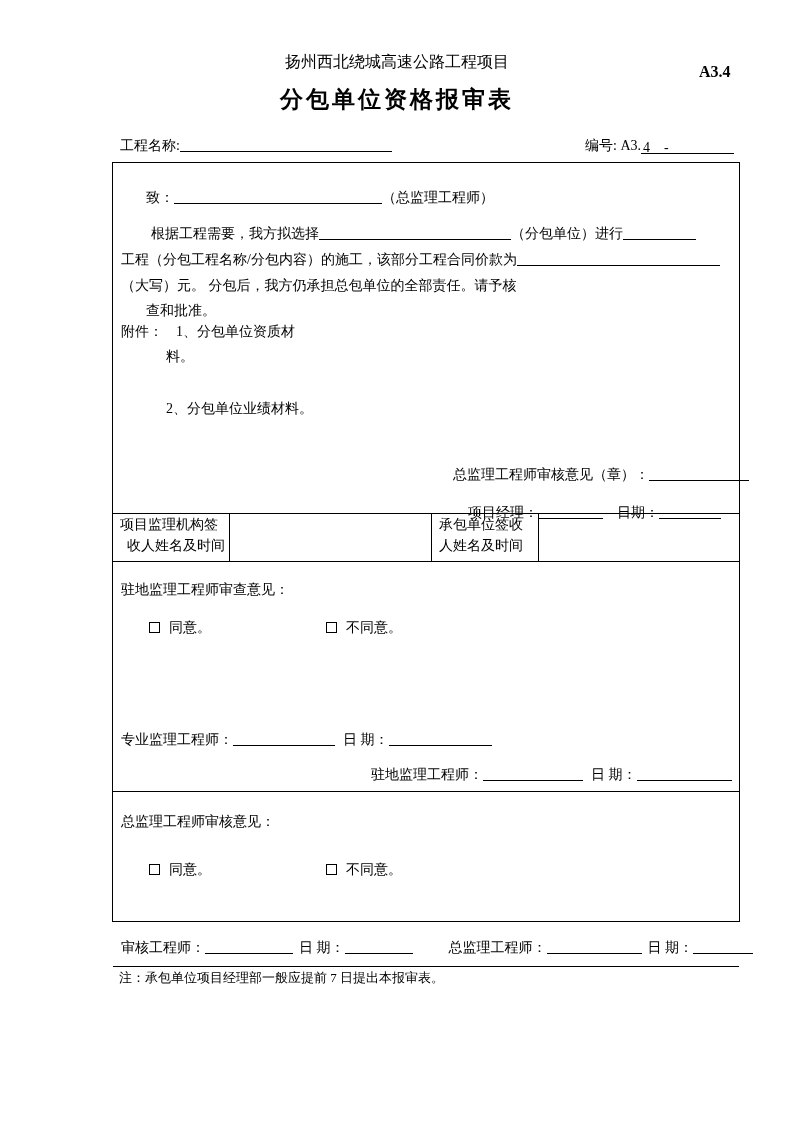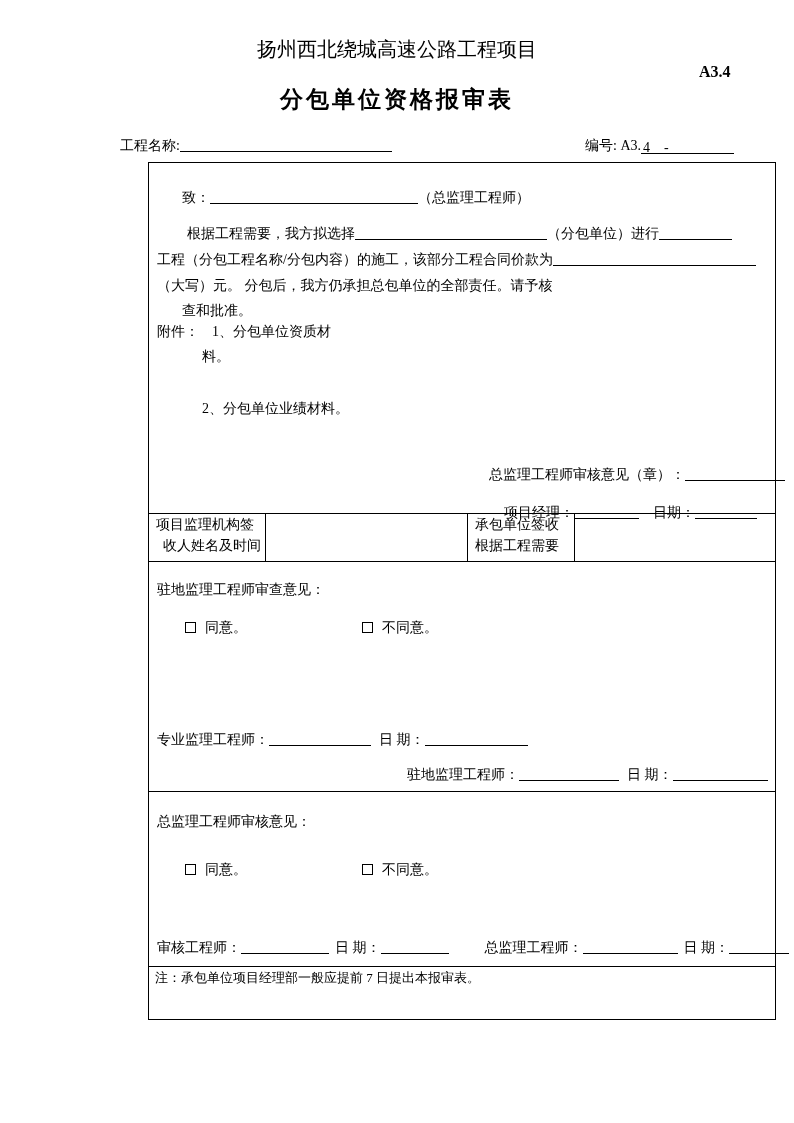--- a/index.html
+++ b/index.html
@@ -4,35 +4,34 @@
 <style>
   * { margin:0; padding:0; box-sizing:border-box; }
   html,body { background:#ffffff; }
   .page {
     position:relative; width:794px; height:1123px; margin:0 auto;
     background:#ffffff; color:#000;
     font-family:"Liberation Serif","DejaVu Serif",serif;
     font-size:14px; overflow:hidden;
   }
   .abs { position:absolute; white-space:nowrap; }
-  .hdr-project { left:0; top:36px; width:100%; text-align:center; font-size:20px; }
+  .hdr-project { left:0; top:52px; width:100%; text-align:center; font-size:16px; }
   .form-code   { left:699px; top:63px; font-size:16px; font-weight:bold; }
   .doc-title   { left:0; top:84px; width:100%; text-align:center; font-size:23px; font-weight:bold; letter-spacing:3px; }
   .blank {
     display:inline-block; border-bottom:1px solid #000; height:15px;
     vertical-align:-2px;
   }
   .cb {
     display:inline-block; width:11px; height:11px; border:1px solid #000;
     vertical-align:-1px; margin-right:9px; background:#fff;
   }
   .table {
-    left:112px; top:162px; width:628px; height:858px;
+    left:112px; top:162px; width:628px; height:760px;
     border:1px solid #000;
-    margin-left:36px;
   }
   .hline { position:absolute; left:0; right:0; height:0; border-top:1px solid #000; z-index:3; }
   .vline { position:absolute; width:0; border-left:1px solid #000; z-index:3; }
   .txt { position:absolute; white-space:nowrap; z-index:2; }
   .note-row { font-size:13px; }
 </style>
 </head>
 <body>
 
 <div class="page">
@@ -92,21 +91,21 @@
       <span>总监理工程师审核意见（章）：</span><span class="blank" style="width:100px;"></span>
     </div>
 
     <div class="txt" style="left:355px; top:341px; z-index:1;">
       <span>项目经理：</span><span class="blank" style="width:65px;"></span><span style="display:inline-block; width:14px;"></span><span>日期：</span><span class="blank" style="width:62px;"></span>
     </div>
 
     <div class="txt" style="left:7px; top:353px;"><span>项目监理机构签</span></div>
     <div class="txt" style="left:14px; top:374px;"><span>收人姓名及时间</span></div>
     <div class="txt" style="left:326px; top:353px;text-align:center;"><span>承包单位签收</span></div>
-    <div class="txt" style="left:326px; top:374px;"><span>根据工程需要</span></div>
+    <div class="txt" style="left:326px; top:374px;"><span>人姓名及时间</span></div>
     <div class="txt" style="left:118px; top:352px; width:198px; height:44px;"></div>
     <div class="txt" style="left:427px; top:352px; width:198px; height:44px;"></div>
 
     <div class="txt" style="left:8px; top:418px;">
       <span>驻地监理工程师审查意见：</span>
     </div>
     <div class="txt" style="left:36px; top:456px;">
       <span class="cb"></span><span>同意。</span>
     </div>
     <div class="txt" style="left:213px; top:456px;">

